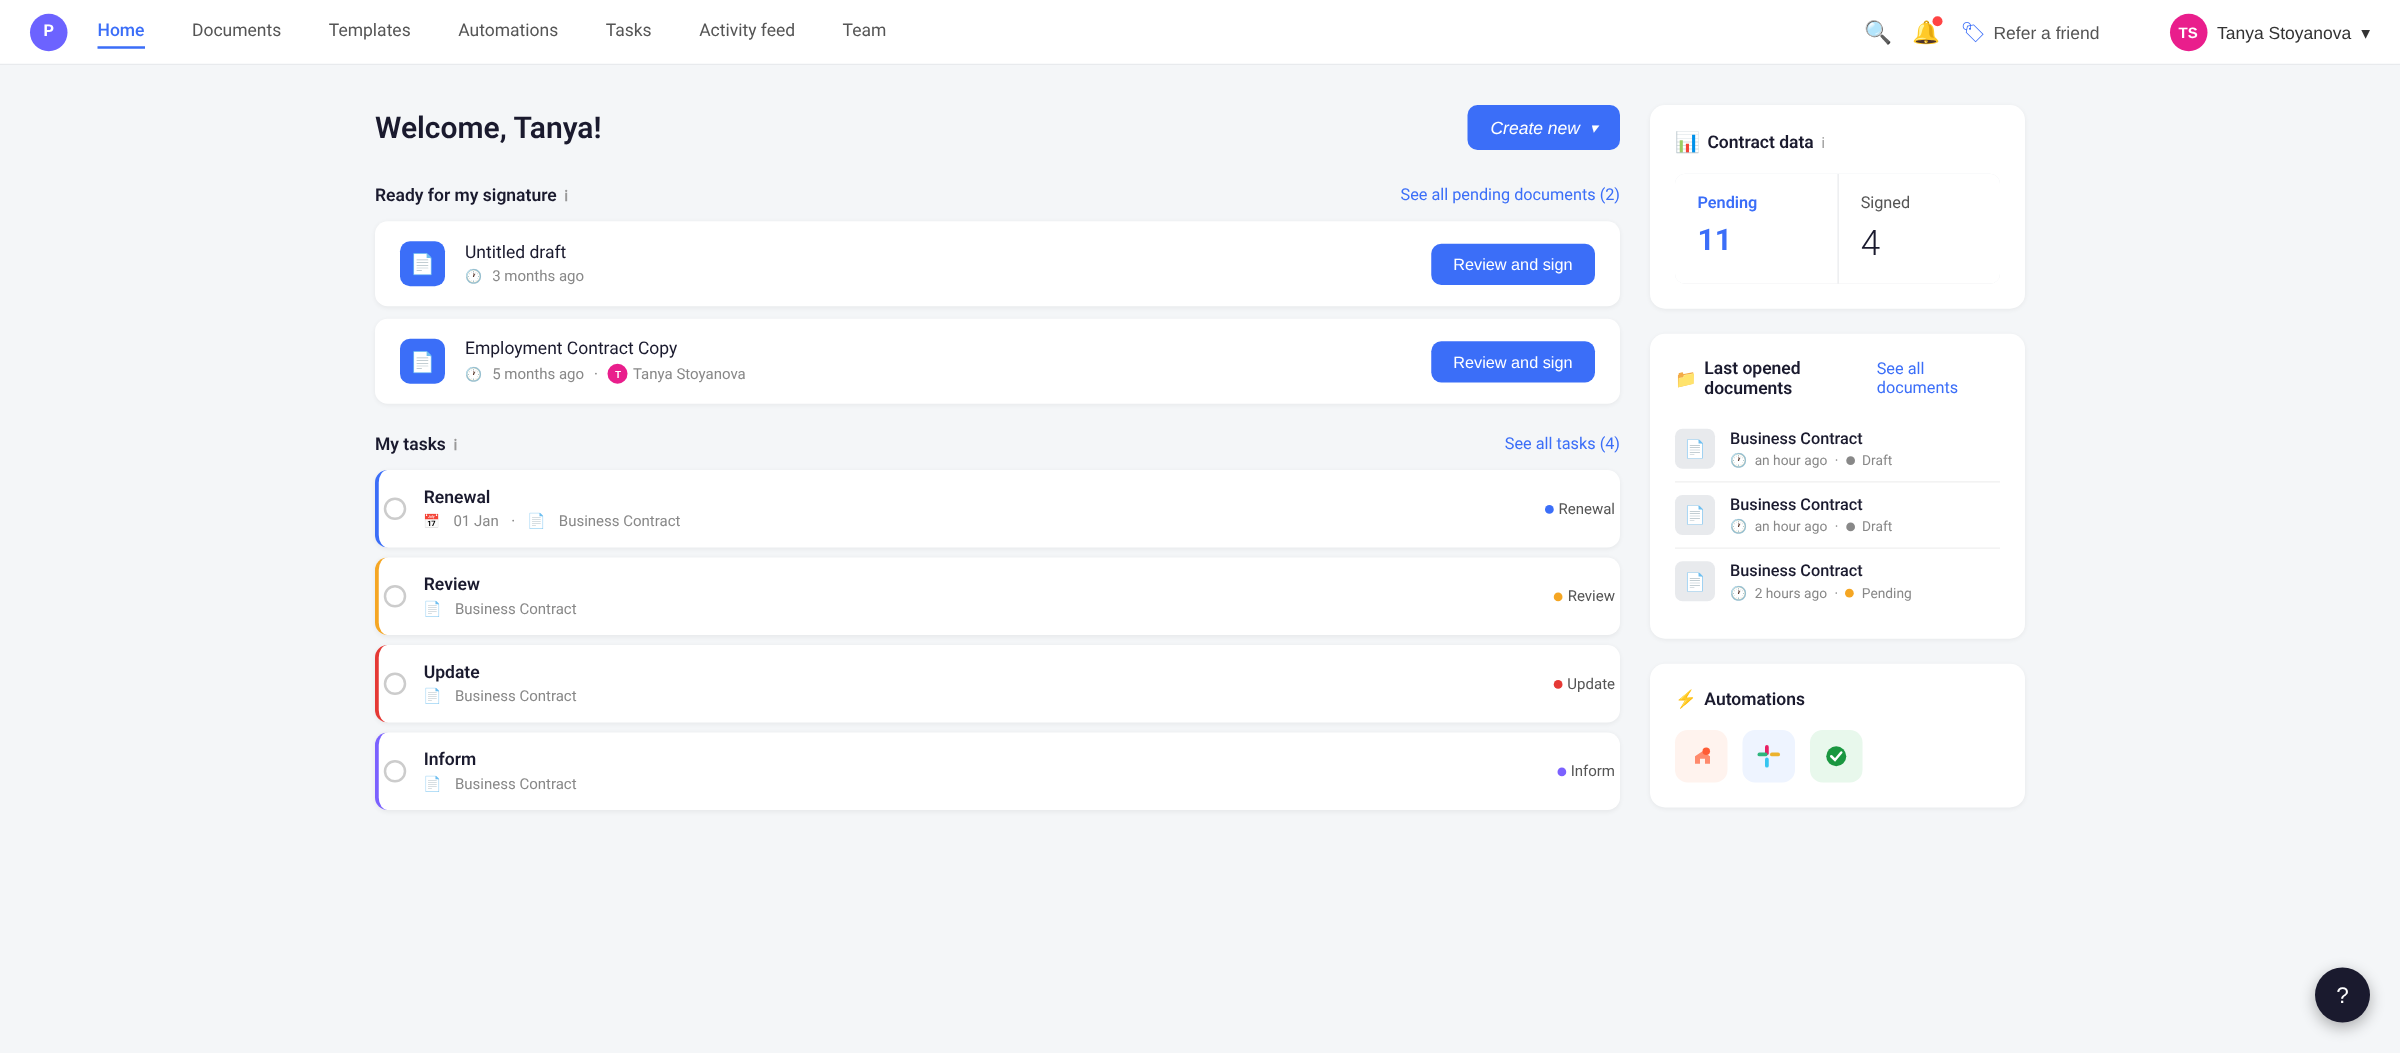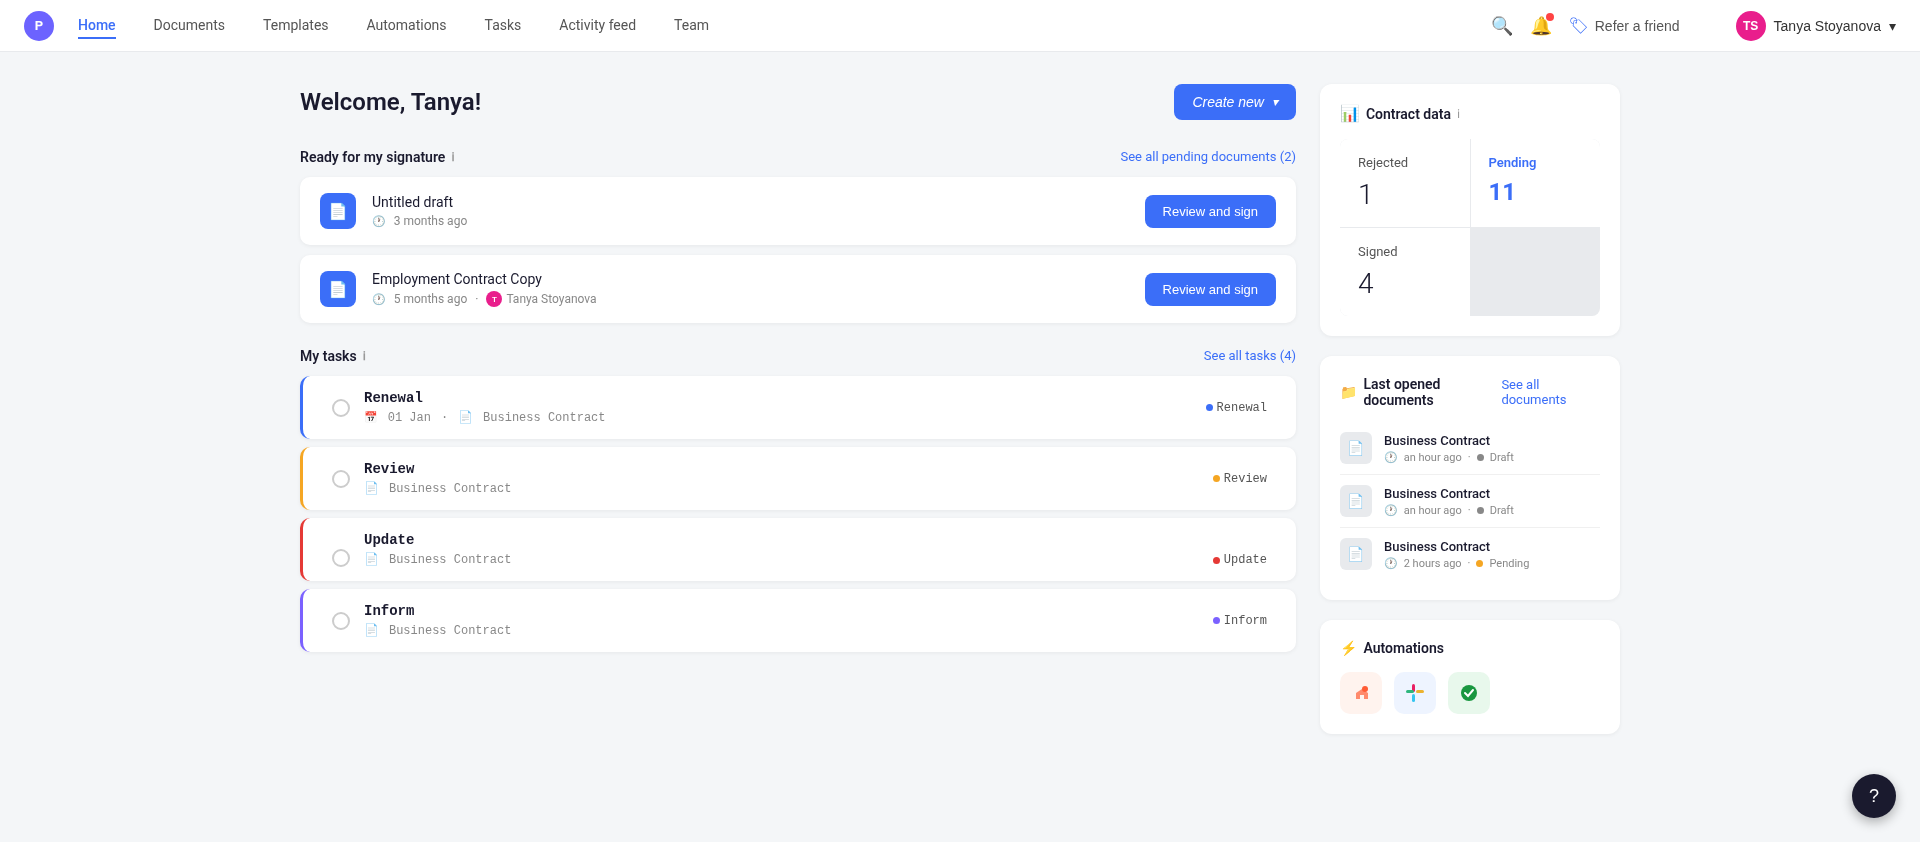--- a/index.html
+++ b/index.html
@@ -100,29 +100,28 @@
     }
     .review-btn {
       background: #3b6ef8; color: #fff; border: none; border-radius: 8px;
       padding: 9px 18px; font-size: 13px; cursor: pointer; white-space: nowrap;
       font-weight: 500;
     }
 
     
     .tasks-section { margin-top: 24px; }
     .task-item {
-      background: #fff; border-radius: 10px; padding: 14px 29px;
+      background: #fff; border-radius: 10px; padding: 14px 4px;
       margin-bottom: 8px; display: flex; align-items: center; gap: 14px;
       box-shadow: 0 1px 4px rgba(0,0,0,0.06);
       border-left: 3px solid transparent;
-      font-family: Liberation Mono, monospace;
     }
     .task-item.blue-border { border-left-color: #3b6ef8; }
     .task-item.yellow-border { border-left-color: #f5a623; }
-    .task-item.red-border { border-left-color: #e53935; align-items: flex-end; }
+    .task-item.red-border { border-left-color: #e53935; }
     .task-item.purple-border { border-left-color: #7b61ff; }
     .task-checkbox {
       width: 18px; height: 18px; border: 2px solid #ccc; border-radius: 50%;
       flex-shrink: 0; cursor: pointer;
     }
     .task-info { flex: 1; }
     .task-name { font-weight: 600; font-size: 14px; color: #1a1a2e; margin-bottom: 4px; }
     .task-meta { display: flex; align-items: center; gap: 10px; font-size: 12px; color: #888; }
     .task-meta-icon { font-size: 11px; }
     .task-tag {
@@ -362,24 +361,20 @@
   <div class="side-col">
 
     <div class="contract-data-card">
       <div class="contract-data-header">
         <span class="bar-chart-icon">📊</span>
         <span class="contract-data-title">Contract data</span>
         <span class="info-icon">ℹ</span>
       </div>
       <div class="contract-stats-grid">
         <div class="stat-cell">
-          <div class="stat-label">Rejected</div>
-          <div class="stat-value">1</div>
-        </div>
-        <div class="stat-cell">
           <div class="stat-label pending-label">Pending</div>
           <div class="stat-value pending-value">11</div>
         </div>
         <div class="stat-cell">
           <div class="stat-label">Signed</div>
           <div class="stat-value">4</div>
         </div>
       </div>
     </div>
 

